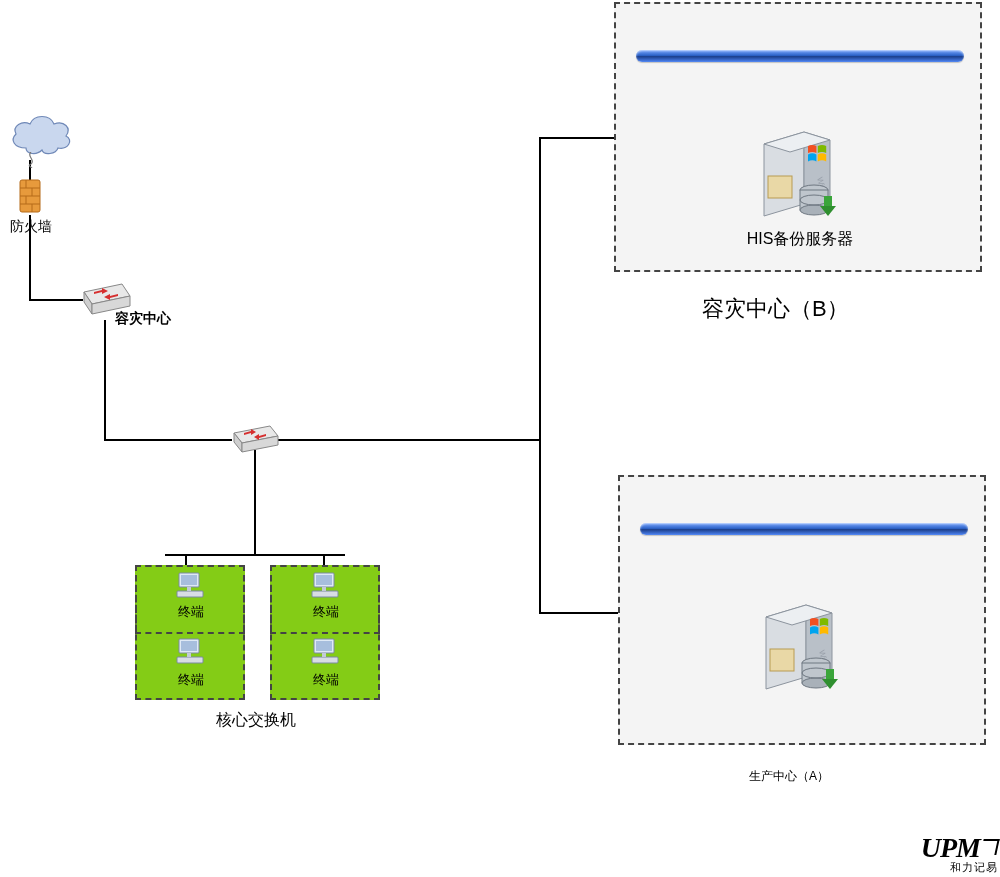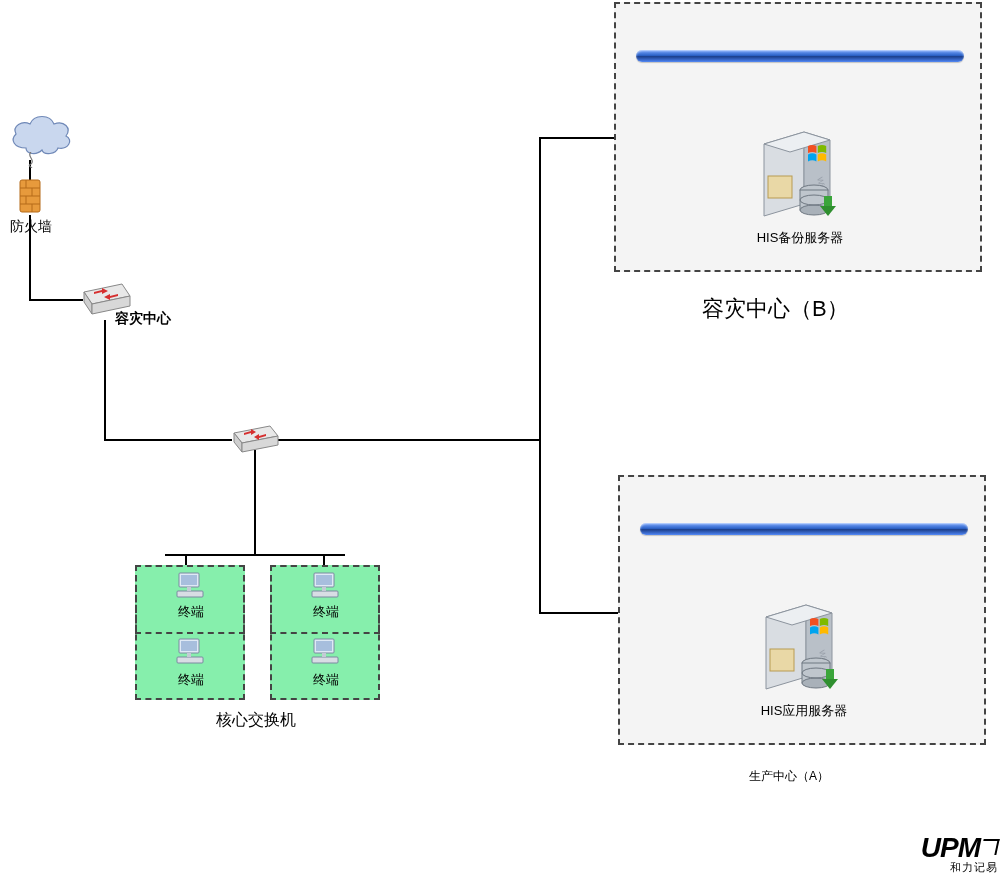--- a/index.html
+++ b/index.html
@@ -18,36 +18,36 @@
     position: relative;
     width: 1000px;
     height: 877px;
   }
   .label {
     position: absolute;
     white-space: nowrap;
     text-align: center;
   }
   .small-label {
-    font-size: 13px;
+    font-size: 16px;
   }
   .terminal-label {
     font-size: 13px;
   }
   .dashed-box {
     position: absolute;
     border: 2px dashed #444;
     background: #f4f4f4;
     box-sizing: border-box;
   }
   .dashed-group {
     position: absolute;
     border: 2px dashed #444;
     box-sizing: border-box;
-    background: #86efac;
+    background: #84cc16;
   }
   .inner-cell {
     position: absolute;
     border: 2px dashed #444;
     box-sizing: border-box;
   }
   
   .bus {
     position: absolute;
     height: 12px;
@@ -60,21 +60,21 @@
     position: absolute;
   }
   
   .logo {
     position: absolute;
     right: 2px;
     bottom: 2px;
     text-align: right;
   }
   .logo .upm {
-    font-family: Liberation Sans, sans-serif;
+    font-family: Liberation Serif, serif;
     font-weight: 900;
     font-style: italic;
     font-size: 28px;
     letter-spacing: -1px;
     color: #000;
     line-height: 0.9;
   }
   .logo .tag {
     font-size: 11px;
     color: #000;
@@ -267,21 +267,20 @@
           <rect x="2" y="6" width="28" height="20" fill="#bfc6cd" stroke="#6f7882"></rect>
           <ellipse cx="16" cy="26" rx="14" ry="5" fill="#a9b1b9" stroke="#6f7882"></ellipse>
           <ellipse cx="16" cy="16" rx="14" ry="5" fill="none" stroke="#6f7882"></ellipse>
         </g>
         <g transform="translate(62,70)">
           <rect x="4" y="0" width="8" height="10" fill="#3aa53a"></rect>
           <polygon points="0,10 16,10 8,20" fill="#2f8f2f"></polygon>
         </g>
       </svg>
     </div>
-    <div class="label small-label" style="left:0; top:225px; width:368px;">HIS应用服务器</div>
   </div>
   <div class="label" style="left:710px; top:768px; font-size:12px;margin-left:39px;">生产中心（A）</div>
 
   <div class="logo">
     <div class="upm">
       <span>UPM</span><span style="display:inline-block;transform:skewX(-12deg);border:2px solid #000;border-left:none;border-bottom:none;width:14px;height:14px;margin-left:2px;vertical-align:2px;"></span>
     </div>
     <div class="tag">和力记易</div>
   </div>
 

